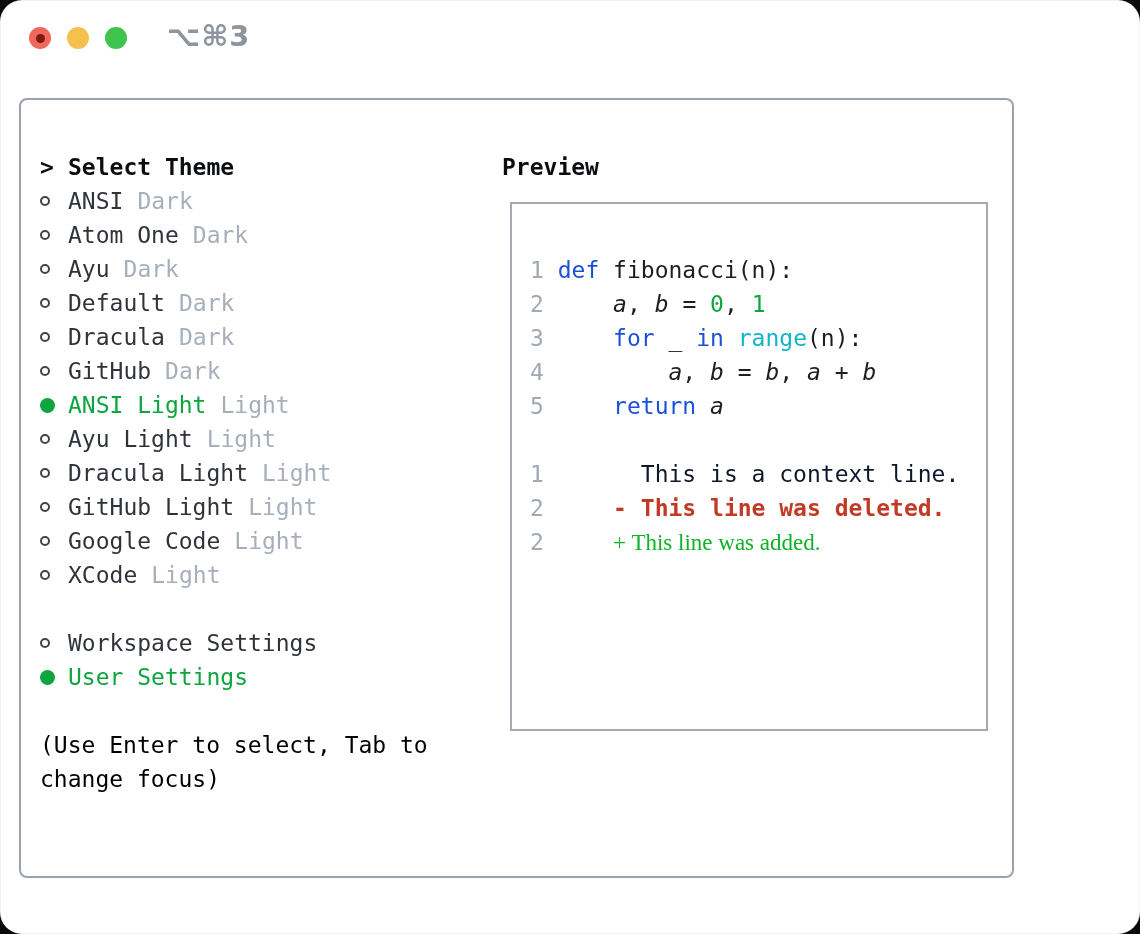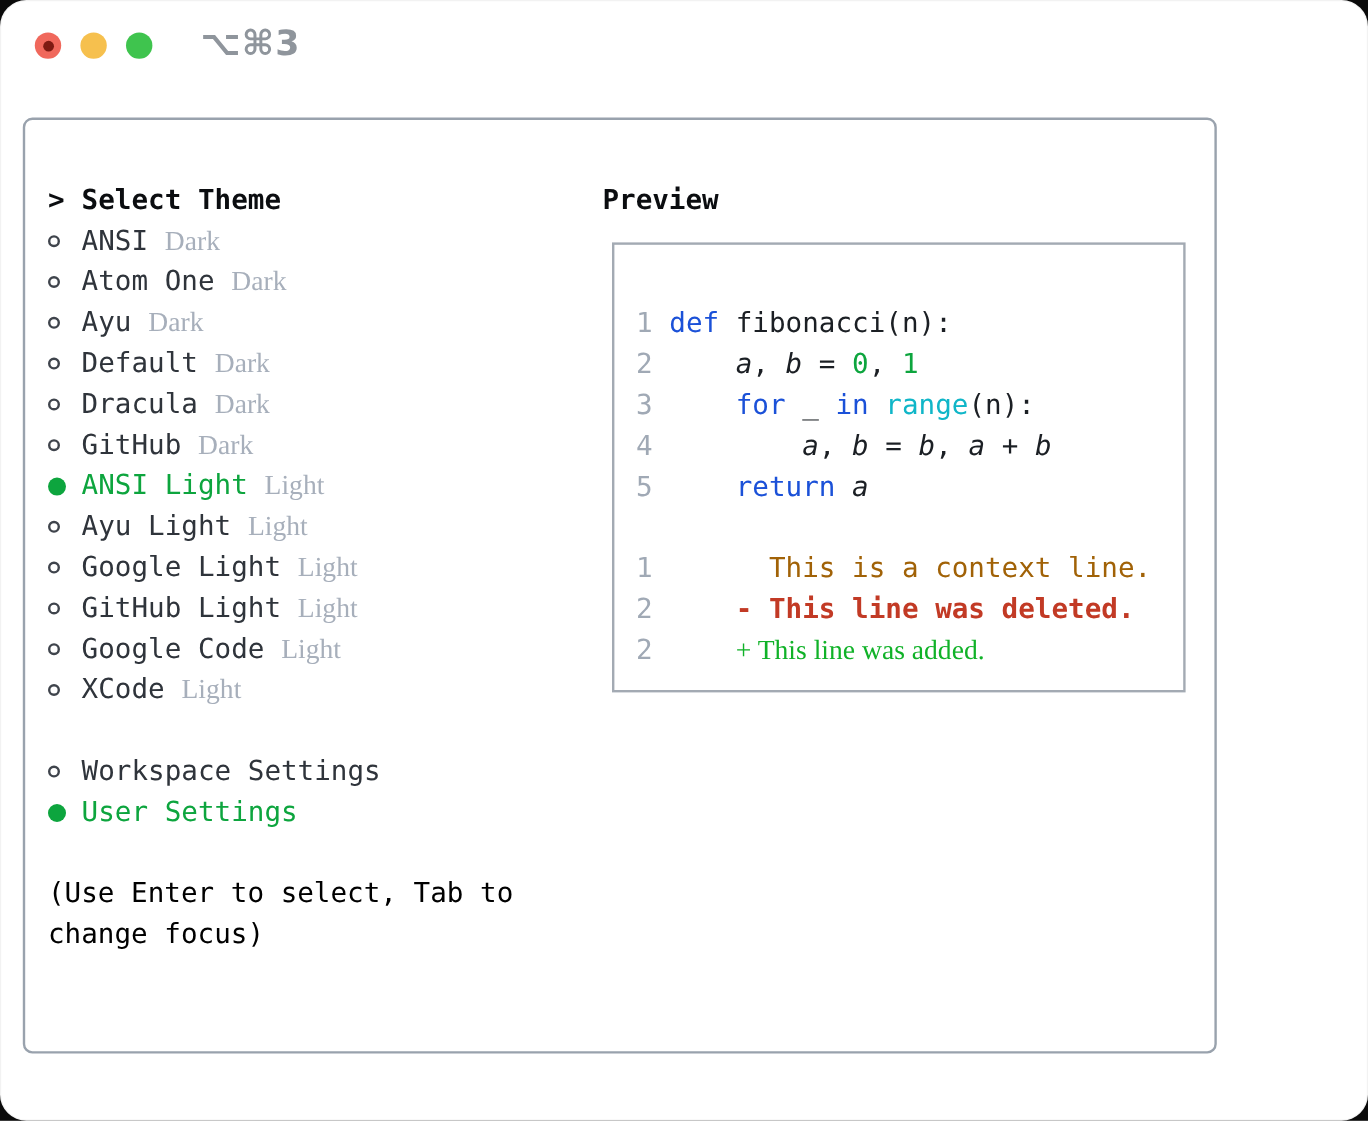--- a/index.html
+++ b/index.html
@@ -38,41 +38,41 @@
   }
 
   
   .left-col { position:absolute; left:19px; top:50px; }
   .row { white-space:pre; height:34px; display:flex; align-items:center; }
   .marker { display:inline-flex; width:28px; align-items:center; flex:none; }
   .caret { color:#0b0d10; font-weight:bold; }
   .ring  { width:10px; height:10px; border:2.5px solid #3f444c; border-radius:50%; display:inline-block; }
   .dot   { width:15px; height:15px; border-radius:50%; display:inline-block; }
   .lbl   { color:#2f343b; }
-  .tag   { color:#a7afbb; margin-left:14px;font-family:Liberation Serif, serif; }
+  .tag   { color:#a7afbb; margin-left:14px; }
   .hdr   { color:#0b0d10; font-weight:bold; }
   .row.selected .lbl { color:#0da53e; }
   .block-gap { height:34px; }
   .hint { color:#000000; white-space:pre; }
 
   
   .preview-title { position:absolute; left:481px; top:50px; height:34px; line-height:34px; color:#0b0d10; font-weight:bold; }
   .preview-box {
-    position:absolute; left:489px; top:102px; width:478px; height:375px;
+    position:absolute; left:489px; top:102px; width:478px; height:529px;
     border:2px solid #a3aab3; background:#fff; overflow:hidden;
     padding:49px 0 0 18px;
   }
   .cline { white-space:pre; height:34px; line-height:34px; }
   .c-lnum { color:#a0a9b5; }
   .c-fg   { color:#1b1f24; }
   .c-kw   { color:#1b51d8; }
   .c-fn   { color:#10b6c8; }
   .c-num  { color:#0da53e; }
   .c-var  { color:#1b1f24; font-style:italic; }
-  .c-ctx  { color:#a16207; }
+  .c-ctx  { color:#0f172a; }
   .c-del  { color:#c23a25;font-weight:bold; }
   .c-add  { color:#10b228;font-family:Liberation Serif, serif; }
 </style>
 </head>
 <body>
 
 <div class="window">
 
   <div class="traffic">
     <button class="light light-close"></button>
@@ -89,21 +89,21 @@
       </div>
       <div id="theme-items">
           <div class="row"><span class="marker"><span class="ring"></span></span><span class="lbl">ANSI</span><span class="tag">Dark</span></div>
           <div class="row"><span class="marker"><span class="ring"></span></span><span class="lbl">Atom One</span><span class="tag">Dark</span></div>
           <div class="row"><span class="marker"><span class="ring"></span></span><span class="lbl">Ayu</span><span class="tag">Dark</span></div>
           <div class="row"><span class="marker"><span class="ring"></span></span><span class="lbl">Default</span><span class="tag">Dark</span></div>
           <div class="row"><span class="marker"><span class="ring"></span></span><span class="lbl">Dracula</span><span class="tag">Dark</span></div>
           <div class="row"><span class="marker"><span class="ring"></span></span><span class="lbl">GitHub</span><span class="tag">Dark</span></div>
           <div class="row selected"><span class="marker"><span class="dot" style="background: rgb(13, 165, 62);"></span></span><span class="lbl">ANSI Light</span><span class="tag">Light</span></div>
           <div class="row"><span class="marker"><span class="ring"></span></span><span class="lbl">Ayu Light</span><span class="tag">Light</span></div>
-          <div class="row"><span class="marker"><span class="ring"></span></span><span class="lbl">Google Light</span><span class="tag">Light</span></div>
+          <div class="row"><span class="marker"><span class="ring"></span></span><span class="lbl">Dracula Light</span><span class="tag">Light</span></div>
           <div class="row"><span class="marker"><span class="ring"></span></span><span class="lbl">GitHub Light</span><span class="tag">Light</span></div>
           <div class="row"><span class="marker"><span class="ring"></span></span><span class="lbl">Google Code</span><span class="tag">Light</span></div>
           <div class="row"><span class="marker"><span class="ring"></span></span><span class="lbl">XCode</span><span class="tag">Light</span></div>
         </div>
 
       <div class="block-gap"></div>
 
       <div id="apply-options">
           <div class="row"><span class="marker"><span class="ring"></span></span><span class="lbl">Workspace Settings</span></div>
           <div class="row selected"><span class="marker"><span class="dot" style="background: rgb(13, 165, 62);"></span></span><span class="lbl">User Settings</span></div>

